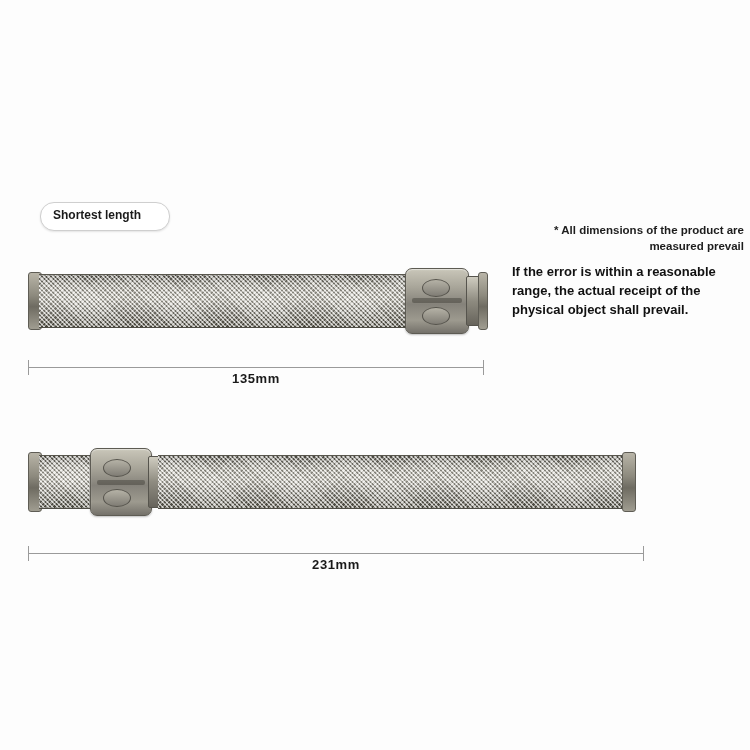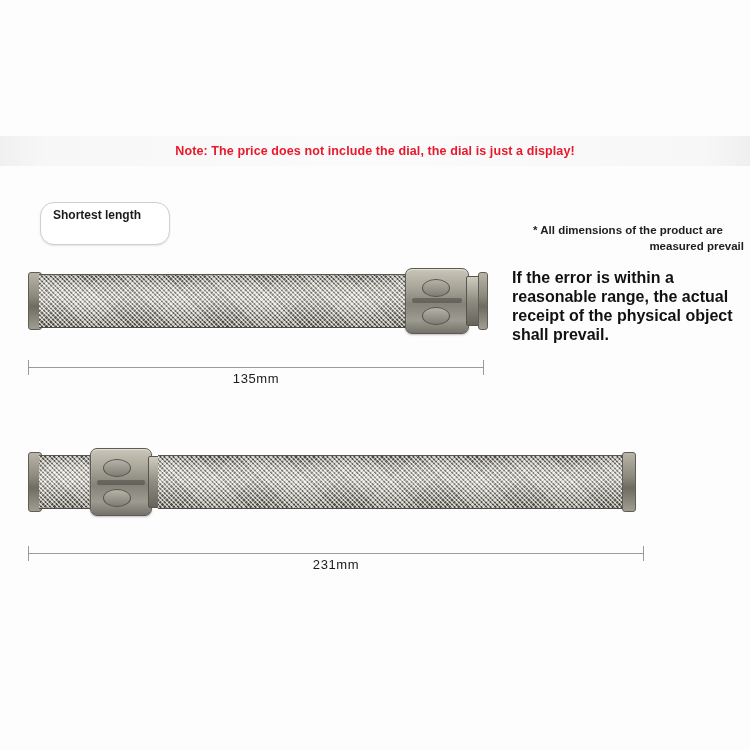--- a/index.html
+++ b/index.html
@@ -49,39 +49,39 @@
   }
   .info-line1 {
     font-size: 11.5px;
     color: #1d1d1d;
     font-weight: bold;
     line-height: 16px;
     text-align: right;
   }
   .info-line1 .lead {
     display: block;
-    text-align: center;
+    text-align: right;
   }
   .info-para {
-    margin-top: 14px;
-    font-size: 16px;
+    margin-top: 8px;
+    font-size: 13px;
     color: #111111;
     font-weight: bold;
     line-height: 19px;
     text-align: left;
   }
 
   
   .pill {
     position: absolute;
     background: #ffffff;
     border: 1px solid #cfcfcf;
     border-radius: 14px;
     box-shadow: 0 1px 2px rgba(0,0,0,0.10);
-    padding: 5px 12px 22px 12px;
+    padding: 5px 12px 8px 12px;
     font-size: 12px;
     font-weight: bold;
     color: #1a1a1a;
     line-height: 14px;
     z-index: 5;
   }
   #pill-short { left: 40px; top: 202px; width: 104px; }
   #pill-long  { left: 56px; top: 390px; width: 100px; }
 
   
@@ -158,32 +158,30 @@
     left: 0;
     right: 0;
     text-align: center;
     font-size: 13px;
     color: #1a1a1a;
     letter-spacing: 0.6px;
   }
   .dim .label span {
     background: #fdfdfd;
     padding: 0 8px;
+    font-weight: bold;
   }
   #dim-short { left: 28px; top: 360px; width: 456px; }
   #dim-long  { left: 28px; top: 546px; width: 616px; }
 </style>
 </head>
 <body>
 
 <div class="page">
 
-  <div class="notice-band">
-    <div class="notice-text">Note: The price does not include the dial, the dial is just a display!</div>
-  </div>
 
   <div class="info-block">
     <div class="info-line1">
       <span class="lead">* All dimensions of the product are</span>
       <span>measured prevail</span>
     </div>
     <div class="info-para">If the error is within a reasonable range, the actual receipt of the physical object shall prevail.</div>
   </div>
 
   <div class="pill" id="pill-short">Shortest length</div>

